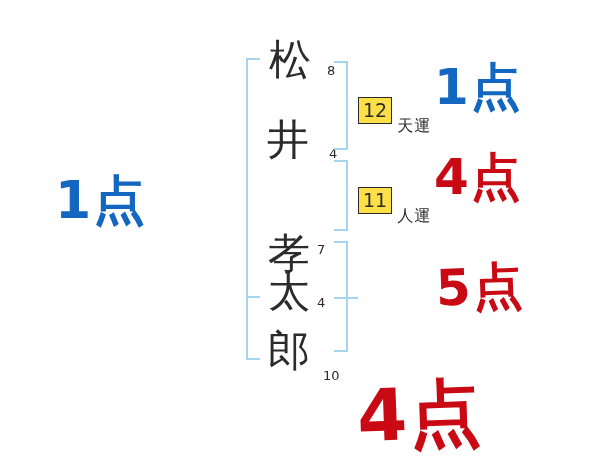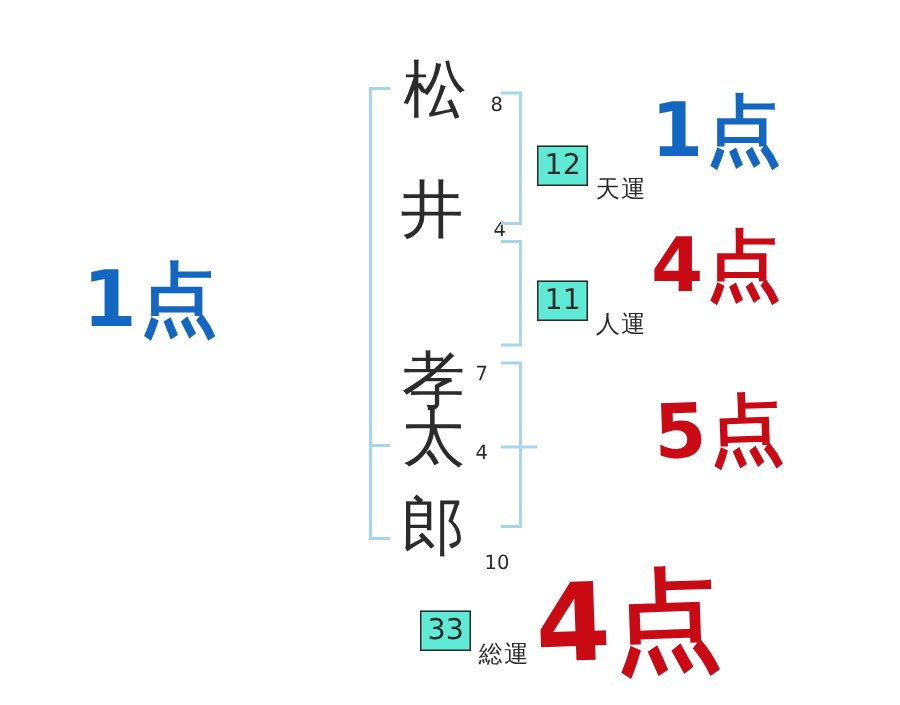--- a/index.html
+++ b/index.html
@@ -14,21 +14,21 @@
     font-size:42px; line-height:1; font-weight:500; color:var(--ink,#2b2b2b);
   }
   .strokes {
     position:absolute; font-size:13px; line-height:1; color:var(--ink,#2b2b2b);
   }
   .bracket { position:absolute; }
   .bracket .v { position:absolute; top:0; bottom:0; width:2px; background:var(--bracket,#a6d5ef); }
   .bracket .t { position:absolute; height:2px; background:var(--bracket,#a6d5ef); }
   .fortune-row { position:absolute; display:flex; align-items:center; gap:5px; }
   .fortune-box {
-    min-width:30px; height:27px; padding:0 4px; background:#5eead4;
+    min-width:30px; height:27px; padding:0 4px; background:#fde047;
     border:1.5px solid var(--ink,#2b2b2b);
     display:flex; align-items:center; justify-content:center;
     font-size:19px; line-height:1; color:var(--ink,#2b2b2b);
   }
   .fortune-label { font-size:16px; line-height:1; color:var(--ink,#2b2b2b); letter-spacing:1px;margin-top:32px; }
   .score {
     position:absolute; font-weight:700; line-height:1; white-space:nowrap;
     letter-spacing:2px;
   }
   .score.blue { color:var(--blue-score,#1467c0); }
@@ -82,24 +82,20 @@
     <div class="fortune-label">天運</div>
   </div>
 
   <div class="fortune-row" style="left:358px; top:176px">
     <div class="fortune-box">11</div>
     <div class="fortune-label">人運</div>
   </div>
 
 
 
-  <div class="fortune-row" style="left:280px; top:396px">
-    <div class="fortune-box">33</div>
-    <div class="fortune-label">総運</div>
-  </div>
 
   <div class="score blue" style="left:55px;  top:174px; font-size:52px">1点</div>
   <div class="score blue" style="left:434px; top:62px;  font-size:50px">1点</div>
   <div class="score red" style="left:434px; top:152px; font-size:50px">4点</div>
   <div class="score red" style="left:436px; top:262px; font-size:50px; transform:rotate(-2deg)">5点</div>
   <div class="score red" style="left:357px; top:378px; font-size:72px; transform:rotate(-2deg)">4点</div>
 
 </div>
 
 </body></html>

